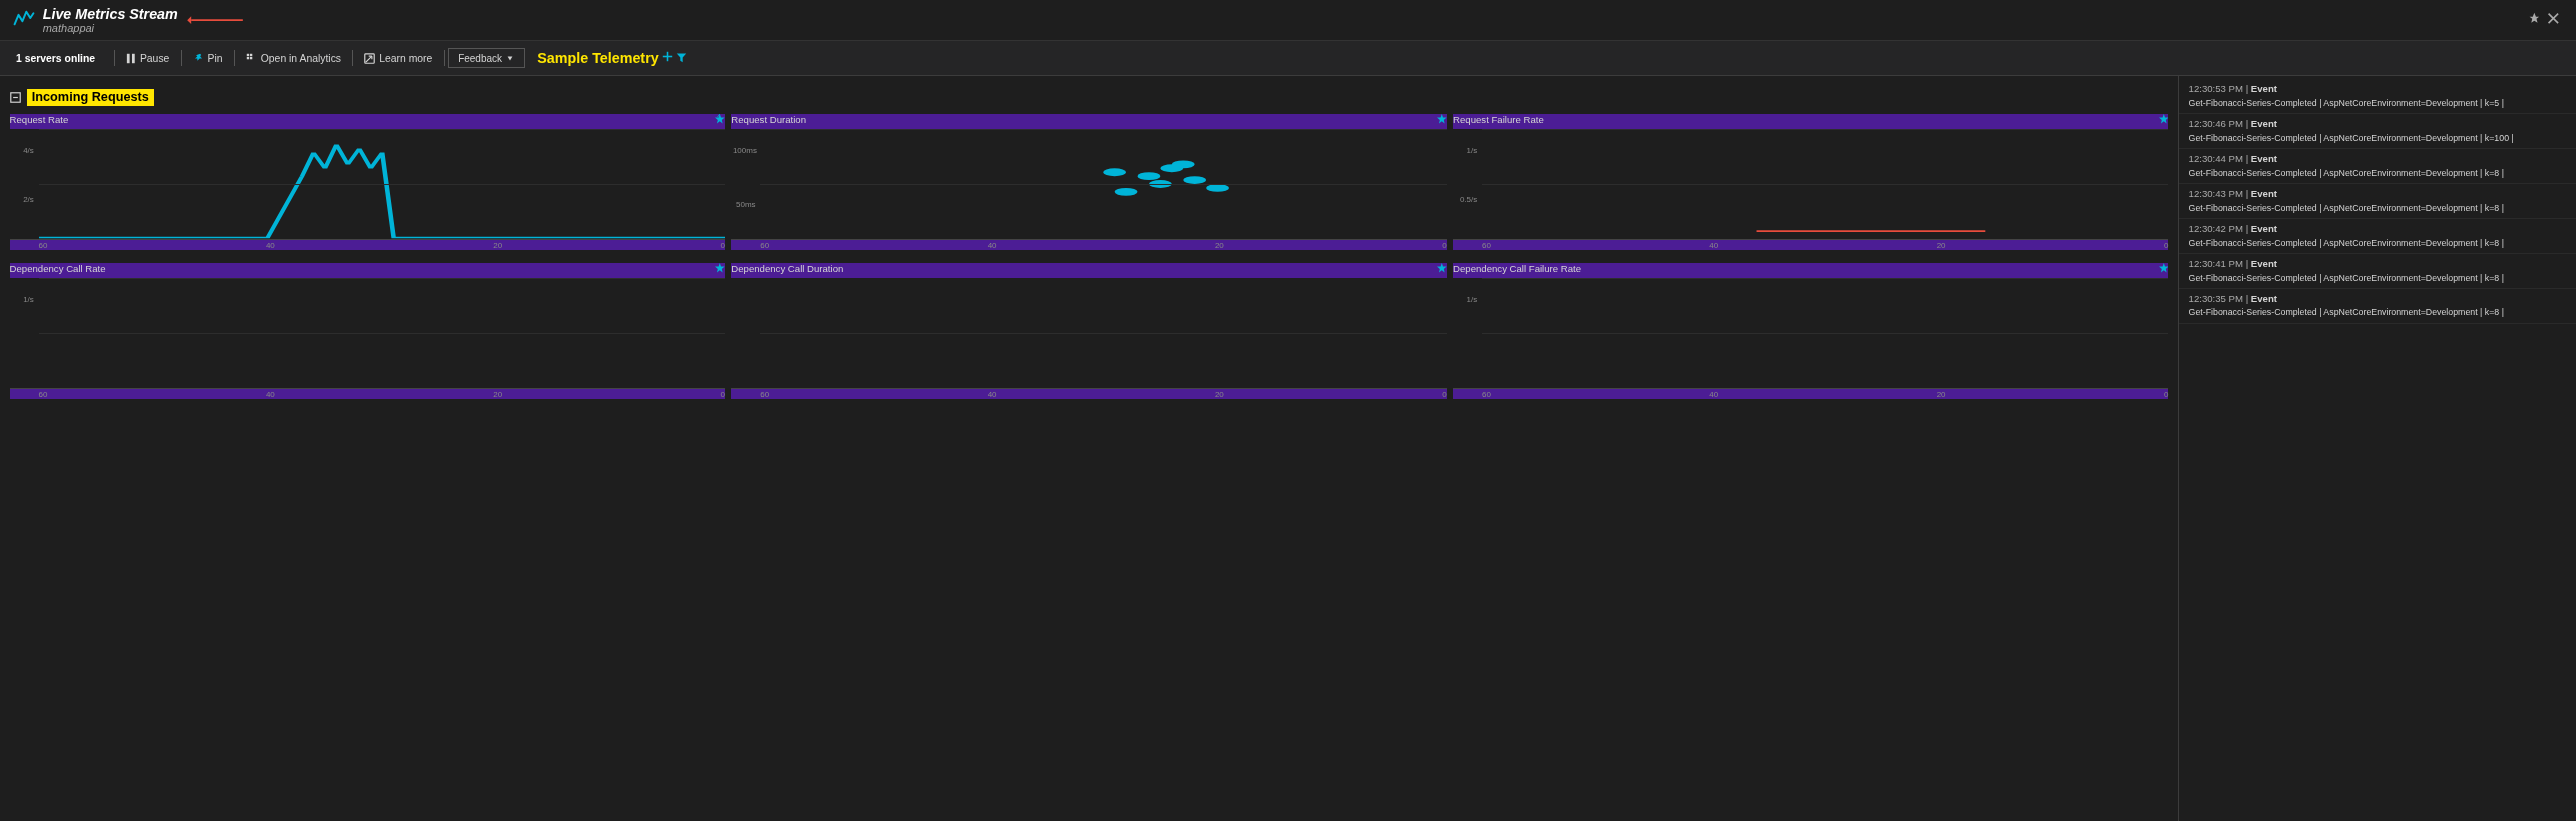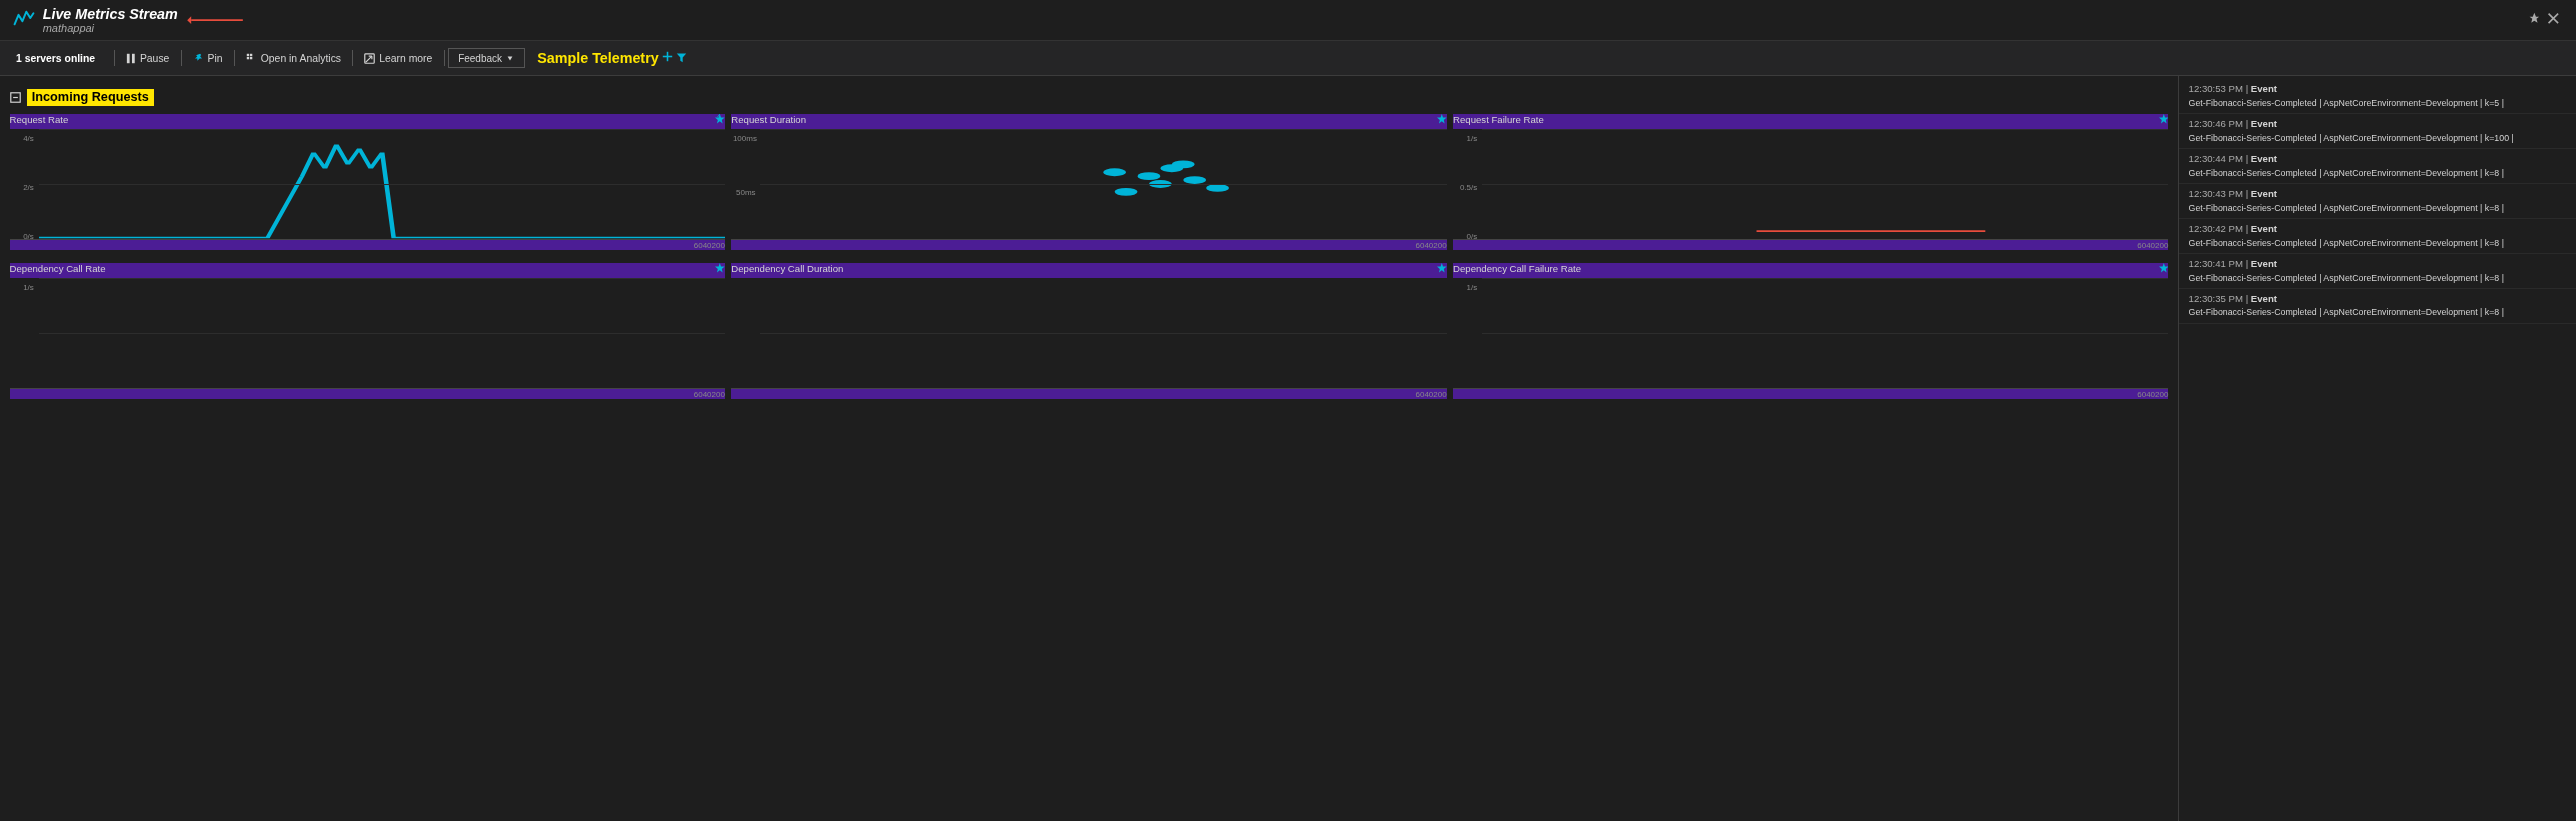--- a/index.html
+++ b/index.html
@@ -186,38 +186,39 @@
     .chart-area {
       position: relative;
       height: 111px;
       background: #1e1e1e;
       border-bottom: 0.8px solid #444;
       overflow: hidden;
     }
     .chart-y-labels {
       position: absolute;
       left: 0;
-      top: 4px;
+      top: 16px;
       height: 100%;
       width: 29px;
       display: flex;
       flex-direction: column;
       justify-content: space-between;
       padding: 1.6px 1.6px;
     }
     .y-label {
       font-size: 8px;
       color: #888;
       text-align: right;
       padding-right: 3.2px;
     }
     .chart-x-labels {
       display: flex;
-      justify-content: flex-end;
+      justify-content: space-between;
       padding: 1.6px 0 0 29px;
+      gap: 21px;
     }
     .x-label {
       font-size: 8px;
       color: #888;
     }
     .chart-inner {
       position: absolute;
       left: 29px;
       top: 0;
       right: 0;

